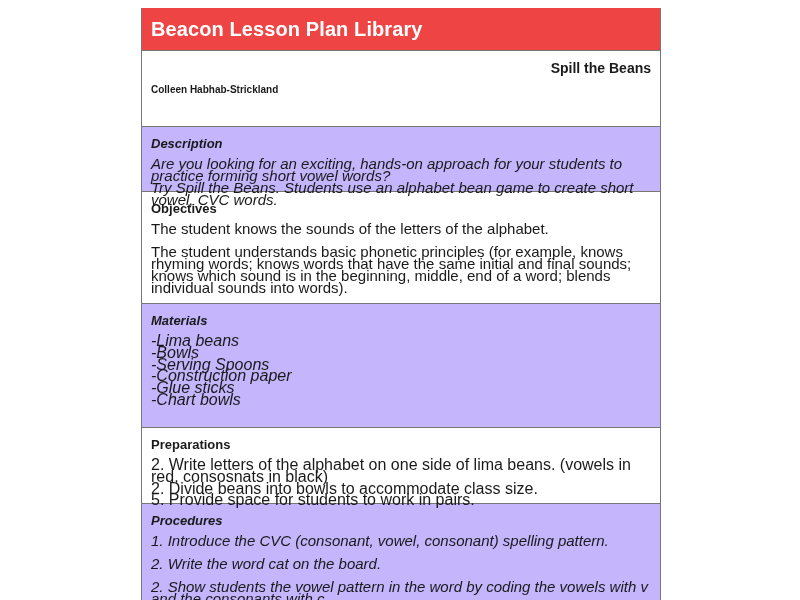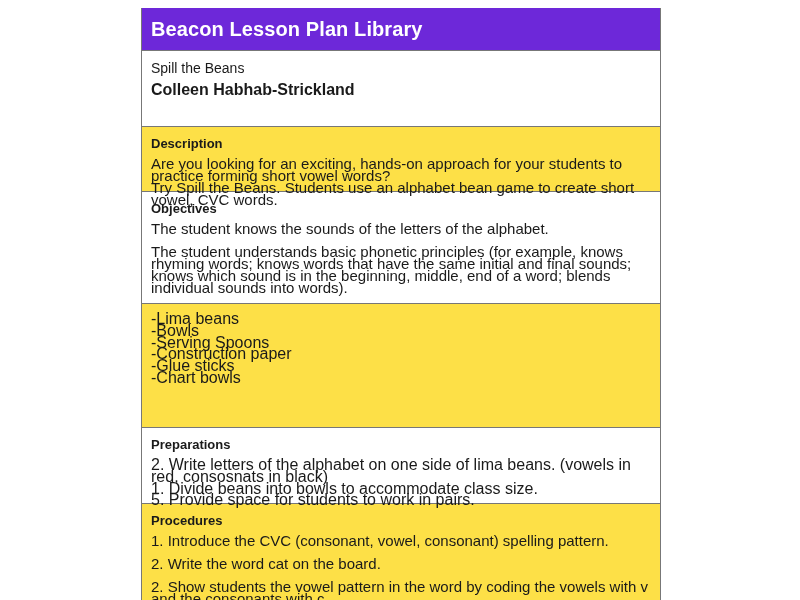--- a/index.html
+++ b/index.html
@@ -1,24 +1,24 @@
 <!DOCTYPE html>
 <html><head>
 <meta charset="utf-8">
 <style>
   html, body { margin:0; padding:0; background:#ffffff; }
   body { width:800px; height:600px; overflow:hidden; position:relative; font-family:"Liberation Sans", sans-serif; color:#1a1a1a; }
   .page { position:absolute; left:141px; top:8px; width:518px; border-left:1px solid #777; border-right:1px solid #777; }
-  .header { background:#6d28d9; height:42px; display:flex; align-items:center; padding-left:9px; }
+  .header { background:#ef4444; height:42px; display:flex; align-items:center; padding-left:9px; }
   .header h1 { margin:0; color:#fff; font-size:20px; font-weight:bold; letter-spacing:0.1px; }
   .section { border-top:1px solid #777; padding:9px 9px 10px 9px; box-sizing:border-box; }
   .section.white { background:#ffffff; }
-  .section.gray { background:#fde047; }
-  .title-block h2 { margin:0 0 8px 0; font-size:14px; font-weight:normal; }
-  .author { font-size:16px; font-weight:bold; line-height:12px; }
+  .section.gray { background:#c4b5fd;font-style:italic; }
+  .title-block h2 { margin:0 0 8px 0; font-size:14px; font-weight:bold;text-align:right; }
+  .author { font-size:10px; font-weight:bold; line-height:12px; }
   .sec-heading { margin:0 0 7px 0; font-size:13px; font-weight:bold; }
   .p { font-size:15px; line-height:12px; margin:0; }
   .gap { height:11px; }
   .list-line { font-size:16px; line-height:11.8px; }
 </style>
 </head>
 <body>
 
 <div class="page">
   <div class="header">
@@ -37,32 +37,33 @@
   </div>
 
   <div class="section white" style="height:112px;">
     <div class="sec-heading">Objectives</div>
     <div class="p">The student knows the sounds of the letters of the alphabet.</div>
     <div class="gap"></div>
     <div class="p" style="width:498px;">The student understands basic phonetic principles (for example, knows rhyming words; knows words that have the same initial and final sounds; knows which sound is in the beginning, middle, end of a word; blends individual sounds into words).</div>
   </div>
 
   <div class="section gray" style="height:124px;">
+    <div class="sec-heading">Materials</div>
     <div class="list-line">-Lima beans</div>
     <div class="list-line">-Bowls</div>
     <div class="list-line">-Serving Spoons</div>
     <div class="list-line">-Construction paper</div>
     <div class="list-line">-Glue sticks</div>
     <div class="list-line">-Chart bowls</div>
   </div>
 
   <div class="section white" style="height:76px;">
     <div class="sec-heading">Preparations</div>
     <div class="list-line">2. Write letters of the alphabet on one side of lima beans. (vowels in red, consosnats in black)</div>
-    <div class="list-line">1. Divide beans into bowls to accommodate class size.</div>
+    <div class="list-line">2. Divide beans into bowls to accommodate class size.</div>
     <div class="list-line">5. Provide space for students to work in pairs.</div>
   </div>
 
   <div class="section gray" style="height:120px;">
     <div class="sec-heading">Procedures</div>
     <div class="p">1. Introduce the CVC (consonant, vowel, consonant) spelling pattern.</div>
     <div class="gap"></div>
     <div class="p">2. Write the word cat on the board.</div>
     <div class="gap"></div>
     <div class="p">2. Show students the vowel pattern in the word by coding the vowels with v and the consonants with c.</div>

